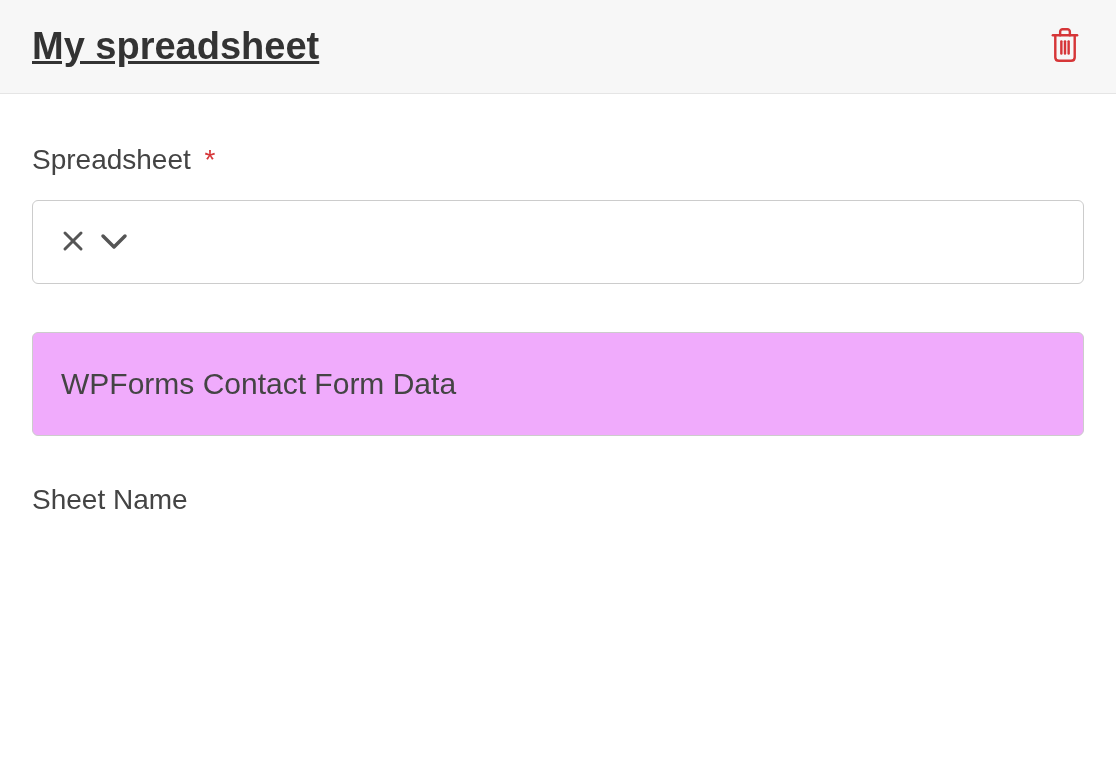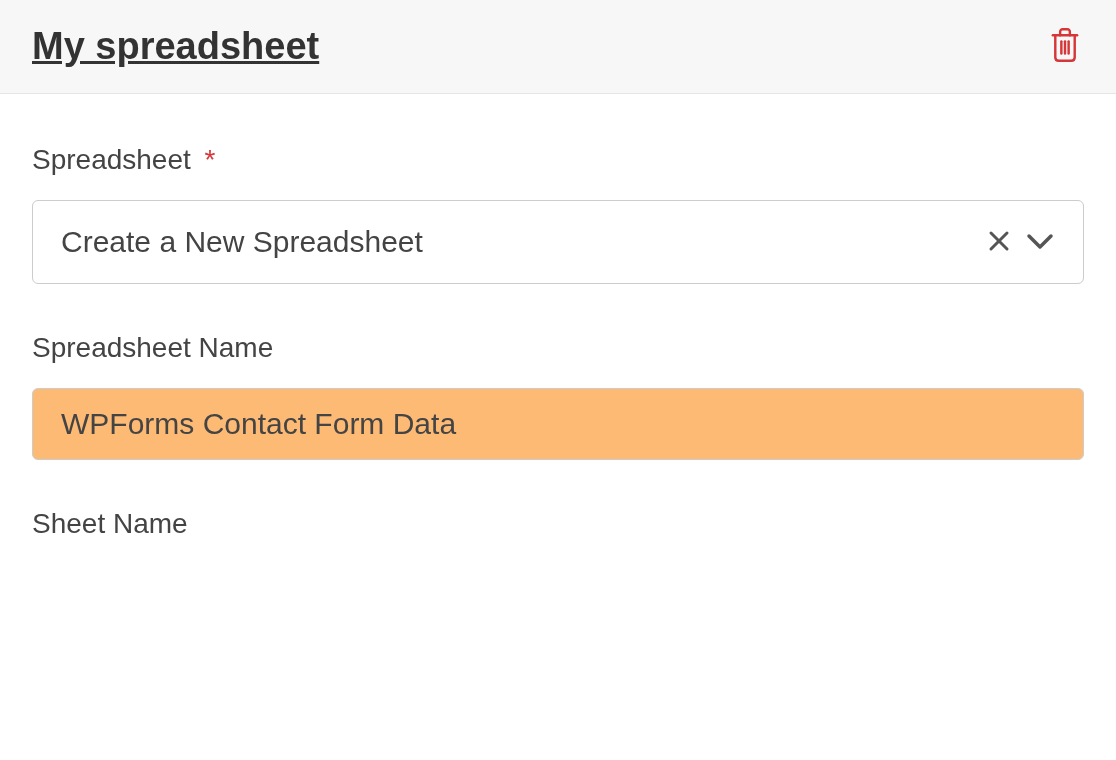--- a/index.html
+++ b/index.html
@@ -93,26 +93,26 @@
       height: 24px;
     }
     .dropdown-button svg {
       width: 30px;
       height: 20px;
     }
     .text-input {
       width: 100%;
       border: 1px solid #cccccc;
       border-radius: 6px;
-      height: 72px;
+      height: 104px;
       padding: 0 28px;
       font-size: 30px;
       color: #444444;
       font-family: inherit;
-      background: #fdba74;
+      background: #f0abfc;
     }
   </style>
 </head>
 <body>
 
 <div class="header">
   <h1 class="header-title">My spreadsheet</h1>
   <button class="trash-button">
     <span>
       <svg viewBox="0 0 24 28" fill="none" stroke="#d63638" stroke-width="2" stroke-linecap="round" stroke-linejoin="round">
@@ -128,21 +128,20 @@
 </div>
 
 <div class="form-body">
 
   <div class="field-group">
     <label class="field-label">
       <span>Spreadsheet</span>
       <span class="required-asterisk">*</span>
     </label>
     <div class="select-wrapper">
-      <span class="select-value">Create a New Spreadsheet</span>
       <div class="select-actions">
         <button class="clear-button">
           <span>
             <svg viewBox="0 0 24 24" fill="none" stroke="#555555" stroke-width="3" stroke-linecap="round">
               <line x1="4" y1="4" x2="20" y2="20"></line>
               <line x1="20" y1="4" x2="4" y2="20"></line>
             </svg>
           </span>
         </button>
         <button class="dropdown-button">
@@ -150,21 +149,20 @@
             <svg viewBox="0 0 30 20" fill="none" stroke="#555555" stroke-width="3.5" stroke-linecap="round" stroke-linejoin="round">
               <polyline points="4,5 15,16 26,5"></polyline>
             </svg>
           </span>
         </button>
       </div>
     </div>
   </div>
 
   <div class="field-group">
-    <label class="field-label">Spreadsheet Name</label>
     <input type="text" class="text-input" value="WPForms Contact Form Data" style="">
   </div>
 
   <div class="field-group">
     <label class="field-label">Sheet Name</label>
   </div>
 
 </div>
 
 </body></html>

